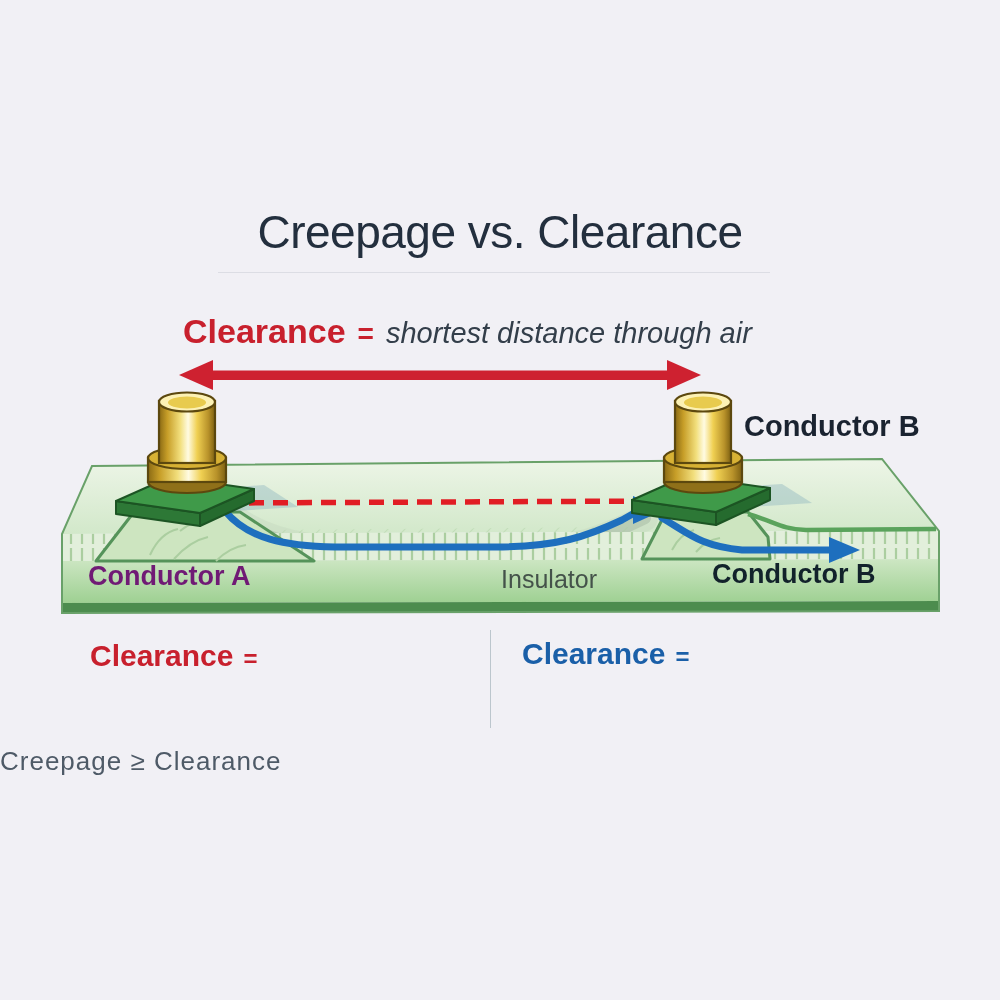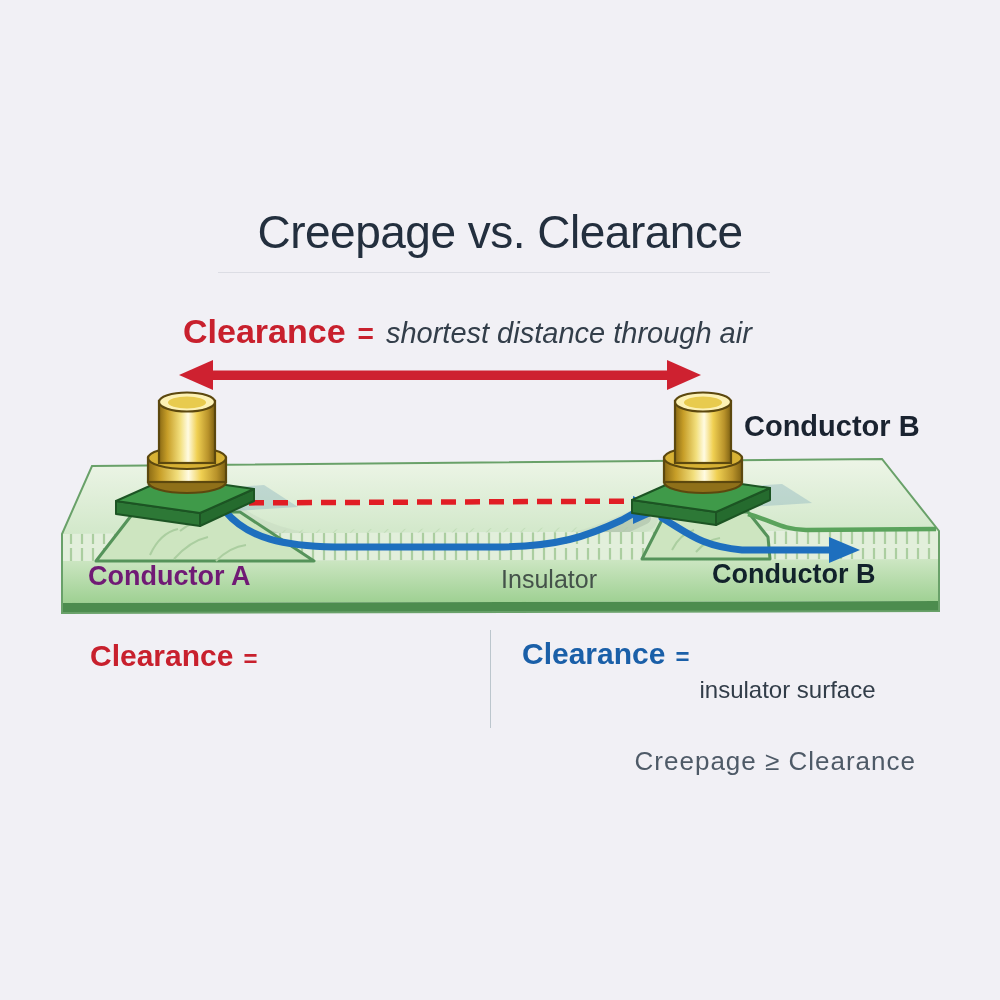--- a/index.html
+++ b/index.html
@@ -35,21 +35,21 @@
   .defs-divider{left:490px;top:630px;width:1px;height:98px;background:#bcc6cd;}
   .defrow{display:flex;align-items:flex-start;gap:10px;white-space:nowrap;}
   .defrow .term{font-size:30px;font-weight:700;line-height:1.0;}
   .defrow .eq{font-size:24px;font-weight:700;padding-top:4px;}
   .defrow .lines{font-size:24px;color:#323d49;text-align:center;line-height:1.35;padding-top:3px;}
   .def-clearance{left:90px;top:641px;}
   .def-clearance .term,.def-clearance .eq{color:var(--red);}
   .def-creepage{left:522px;top:639px;}
   .def-creepage .term,.def-creepage .eq{color:var(--blue);}
 
-  .footer-formula{left:0;top:746px;width:916px;text-align:right;font-size:26px;color:var(--gray);letter-spacing:1px;}
+  .footer-formula{left:0;top:746px;width:916px;text-align:left;font-size:26px;color:var(--gray);letter-spacing:1px;}
 </style>
 </head>
 <body>
 
 <svg class="stage" viewBox="0 0 1000 1000">
   <defs>
     <linearGradient id="topFace" x1="0" y1="0" x2="0" y2="1">
       <stop offset="0" stop-color="#edf5e7"></stop>
       <stop offset="1" stop-color="#d2e8ca"></stop>
     </linearGradient>
@@ -169,16 +169,16 @@
 
 <div class="abs defrow def-clearance">
   <span class="term">Clearance</span>
   <span class="eq">=</span>
 </div>
 
 <div class="abs defrow def-creepage">
   <span class="term">Clearance</span>
   <span class="eq">=</span>
   <span class="lines"><br>
-  <span>insulator surface</span></span>
+  </span>
 </div>
 
 <div class="abs footer-formula">Creepage ≥ Clearance</div>
 
 </body></html>

